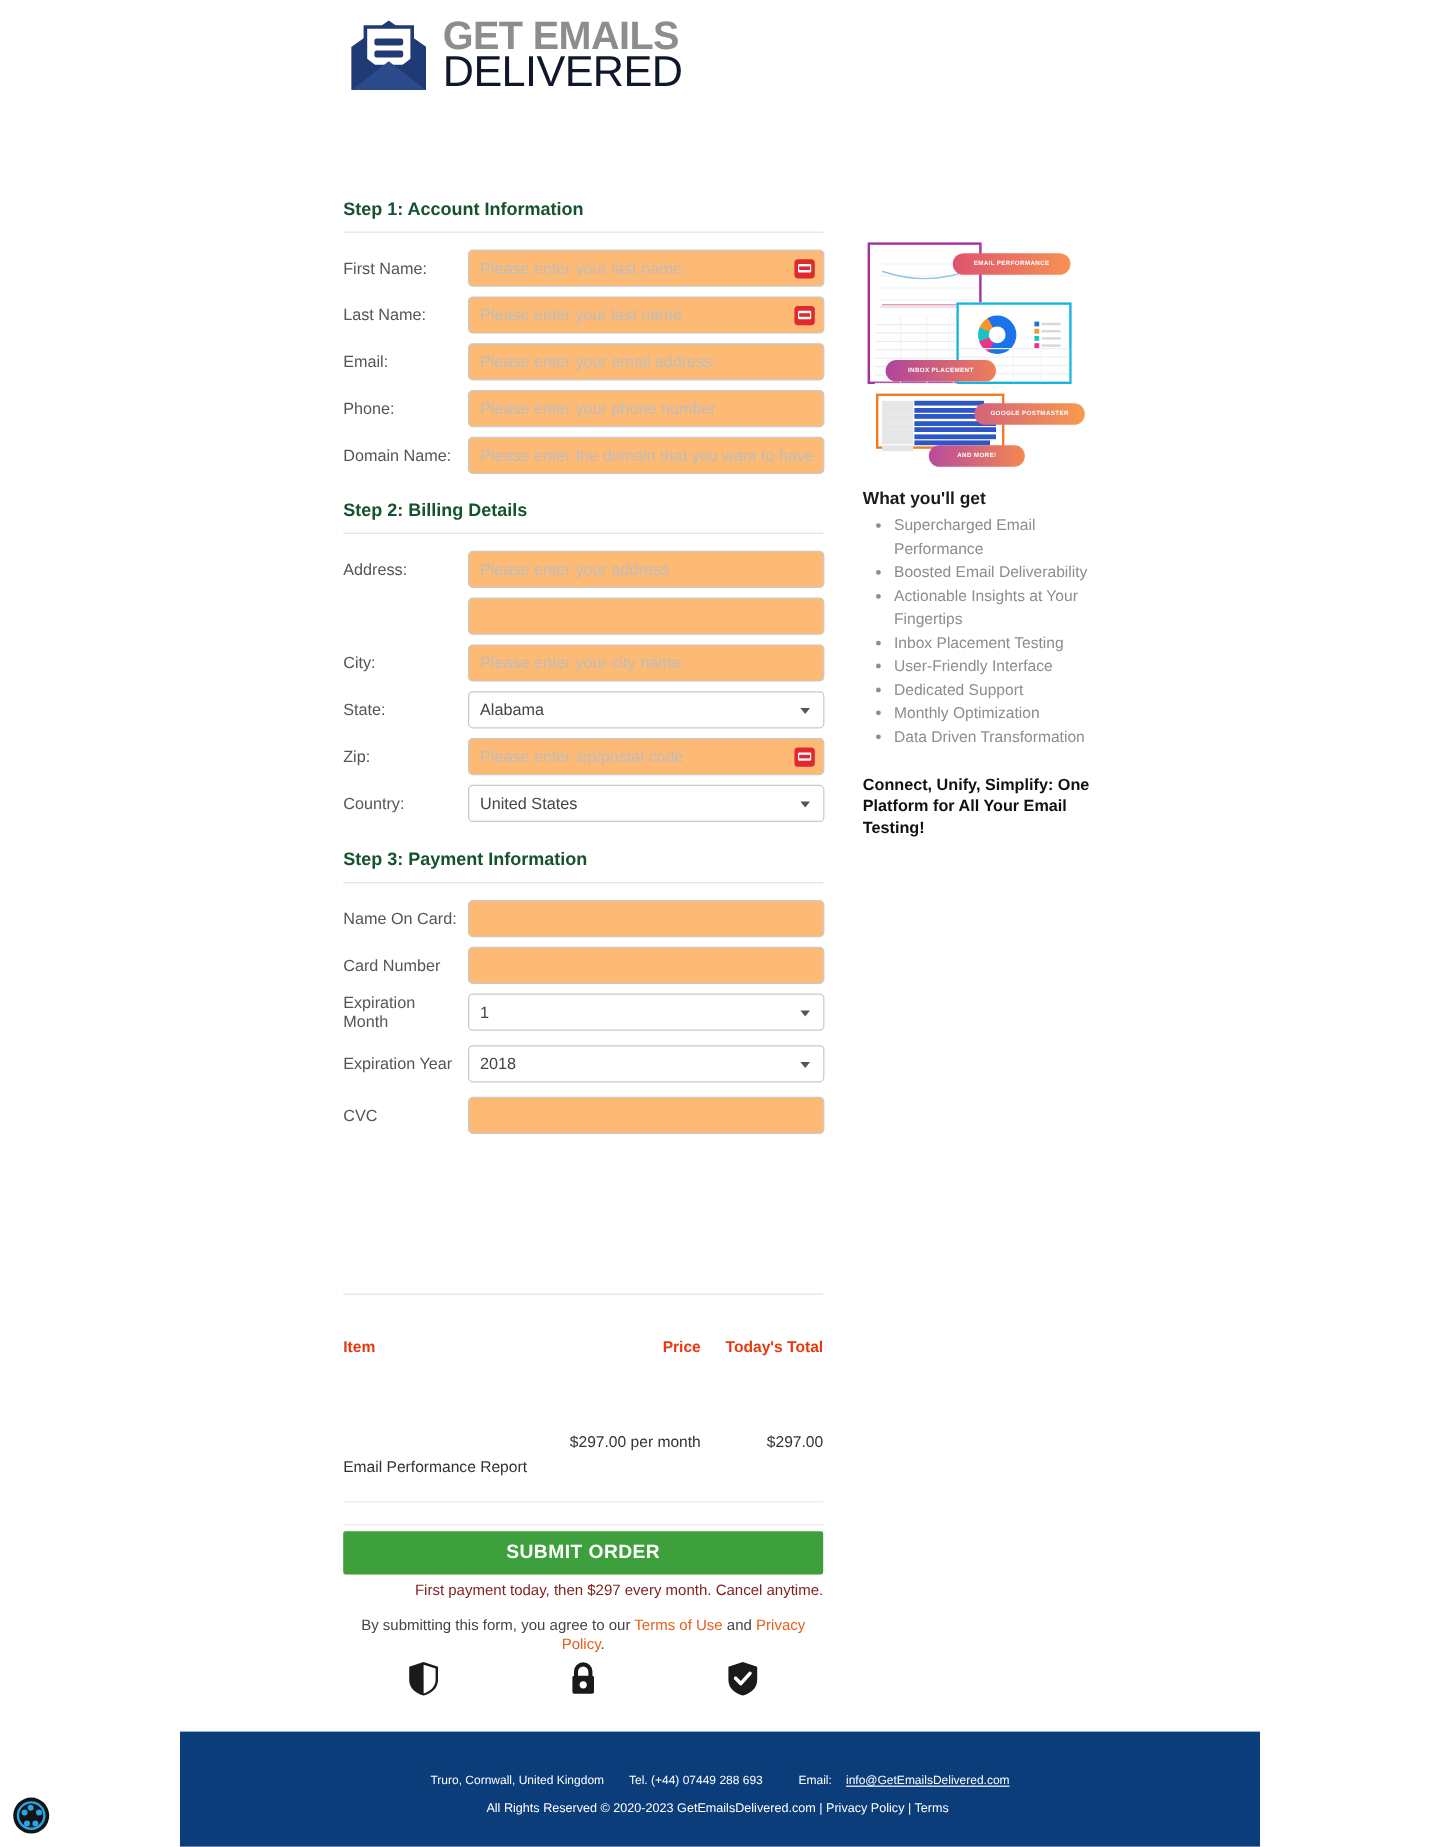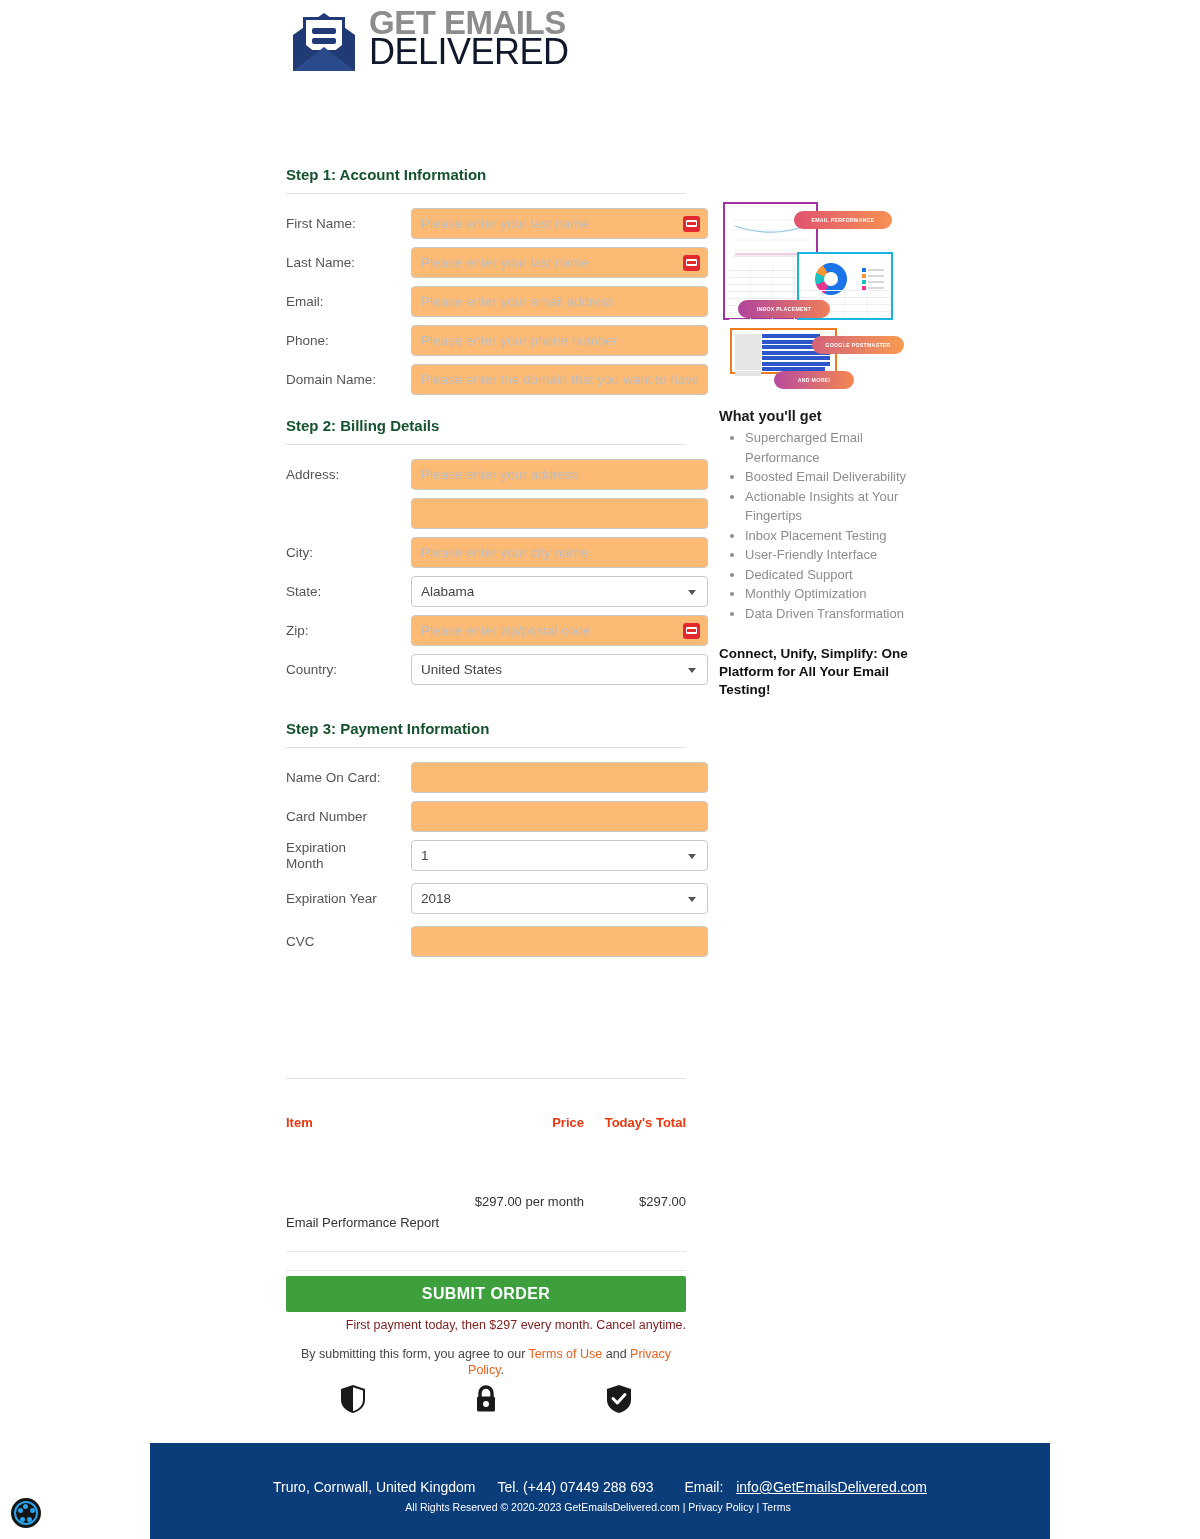--- a/index.html
+++ b/index.html
@@ -6,37 +6,37 @@
   html, body {
     margin: 0; padding: 0;
     width: 1200px; height: 1539px;
     background: #ffffff;
     font-family: "Liberation Sans", sans-serif;
     overflow: hidden;
   }
   .page { position: relative; width: 1200px; height: 1539px; }
 
   
-  .logo-wrap { position: absolute; left: 287px; top: 9px; width: 210px; height: 74px; display: flex; }
+  .logo-wrap { position: absolute; left: 287px; top: 9px; width: 210px; height: 74px; display: flex; align-items: center; }
   .logo-mark { width: 74px; height: 66px; position: relative; flex: none; }
   .logo-text { margin-left: 8px; line-height: 0.86; }
   .logo-l1 { font-size: 33px; font-weight: 900; letter-spacing: -0.5px; color: #8d8d8d; font-family: "Liberation Sans", sans-serif; }
   .logo-l2 { font-size: 36px; font-weight: 400; letter-spacing: -0.5px; color: #0f172a; font-family: "Liberation Sans", sans-serif; }
 
   
   .intro {
     position: absolute; left: 286px; top: 101px; width: 630px;
     font-size: 13.5px; color: #4a4a4a; line-height: 1.45;
   }
 
   
   .form-col { position: absolute; left: 286px; top: 166px; width: 400px; }
   .step-title { font-size: 15px; font-weight: bold; color: #14532d; margin: 0 0 10px 0; }
   .step-rule { border: none; border-top: 1px solid #e2e2e2; margin: 0 0 14px 0; }
-  .frow { display: flex; align-items: center; margin-bottom: 8px; gap: 21px; }
+  .frow { display: flex; align-items: center; margin-bottom: 8px; }
   .flabel { width: 104px; flex: none; font-size: 13.5px; color: #555; line-height: 1.15; padding-right: 8px; }
   .fctl { position: relative; flex: 1; }
   .finput {
     width: 297px; height: 31px; border: 1px solid #c9c9c9; border-radius: 4px;
     background: #fdba74; font-size: 13.5px; color: #333; padding: 0 9px;
     font-family: "Liberation Sans", sans-serif; outline: none;
   }
   .finput::placeholder { color: #bdbdbd; }
   .fselect {
     width: 297px; height: 31px; border: 1px solid #c9c9c9; border-radius: 4px;
@@ -140,21 +140,21 @@
   .bars { position: absolute; left: 30px; top: 4px; right: 4px; bottom: 4px; }
   .bars .b { height: 4px; background: #2d56c8; margin-bottom: 1.5px; }
   .blabels { position: absolute; left: 3px; top: 4px; width: 26px; }
   .blabels div { height: 5.5px; background: #e6e6e6; margin-bottom: 0.6px; }
 
   
   .footer {
     position: absolute; left: 150px; top: 1443px; width: 900px; height: 96px;
     background: #0b3d7b; color: #fff; text-align: center;
   }
-  .f-line1 { position: absolute; left: 0; right: 0; top: 36px; font-size: 14px; }
+  .f-line1 { position: absolute; left: 0; right: 0; top: 36px; font-size: 10px; }
   .f-line1 span { margin: 0 9px; }
   .f-line2 { position: absolute; left: 0; right: 4px; top: 58px; font-size: 10.5px; }
   .footer a { color: #fff; text-decoration: underline; }
 
   
   .a11y {
     position: absolute; left: 11px; top: 1498px; width: 30px; height: 30px;
     border-radius: 50%; background: #141414; display: flex; align-items: center; justify-content: center;
   }
   .a11y .ring { width: 24px; height: 24px; border-radius: 50%; border: 2.5px solid #2aa3e8; position: relative; }
@@ -278,21 +278,21 @@
     </div>
 
     <div class="frow tall-gap">
       <div class="flabel">Country:</div>
       <div class="fctl">
         <input class="fselect" readonly="" value="United States" style="">
         <span class="caret"></span>
       </div>
     </div>
 
-    <h3 class="step-title" style="margin-top:35px">Step 3: Payment Information</h3>
+    <h3 class="step-title" style="margin-top:23px">Step 3: Payment Information</h3>
     <hr class="step-rule">
 
     <div class="frow">
       <div class="flabel">Name On Card:</div>
       <div class="fctl">
         <input class="finput" value="" style="">
       </div>
     </div>
 
     <div class="frow">

